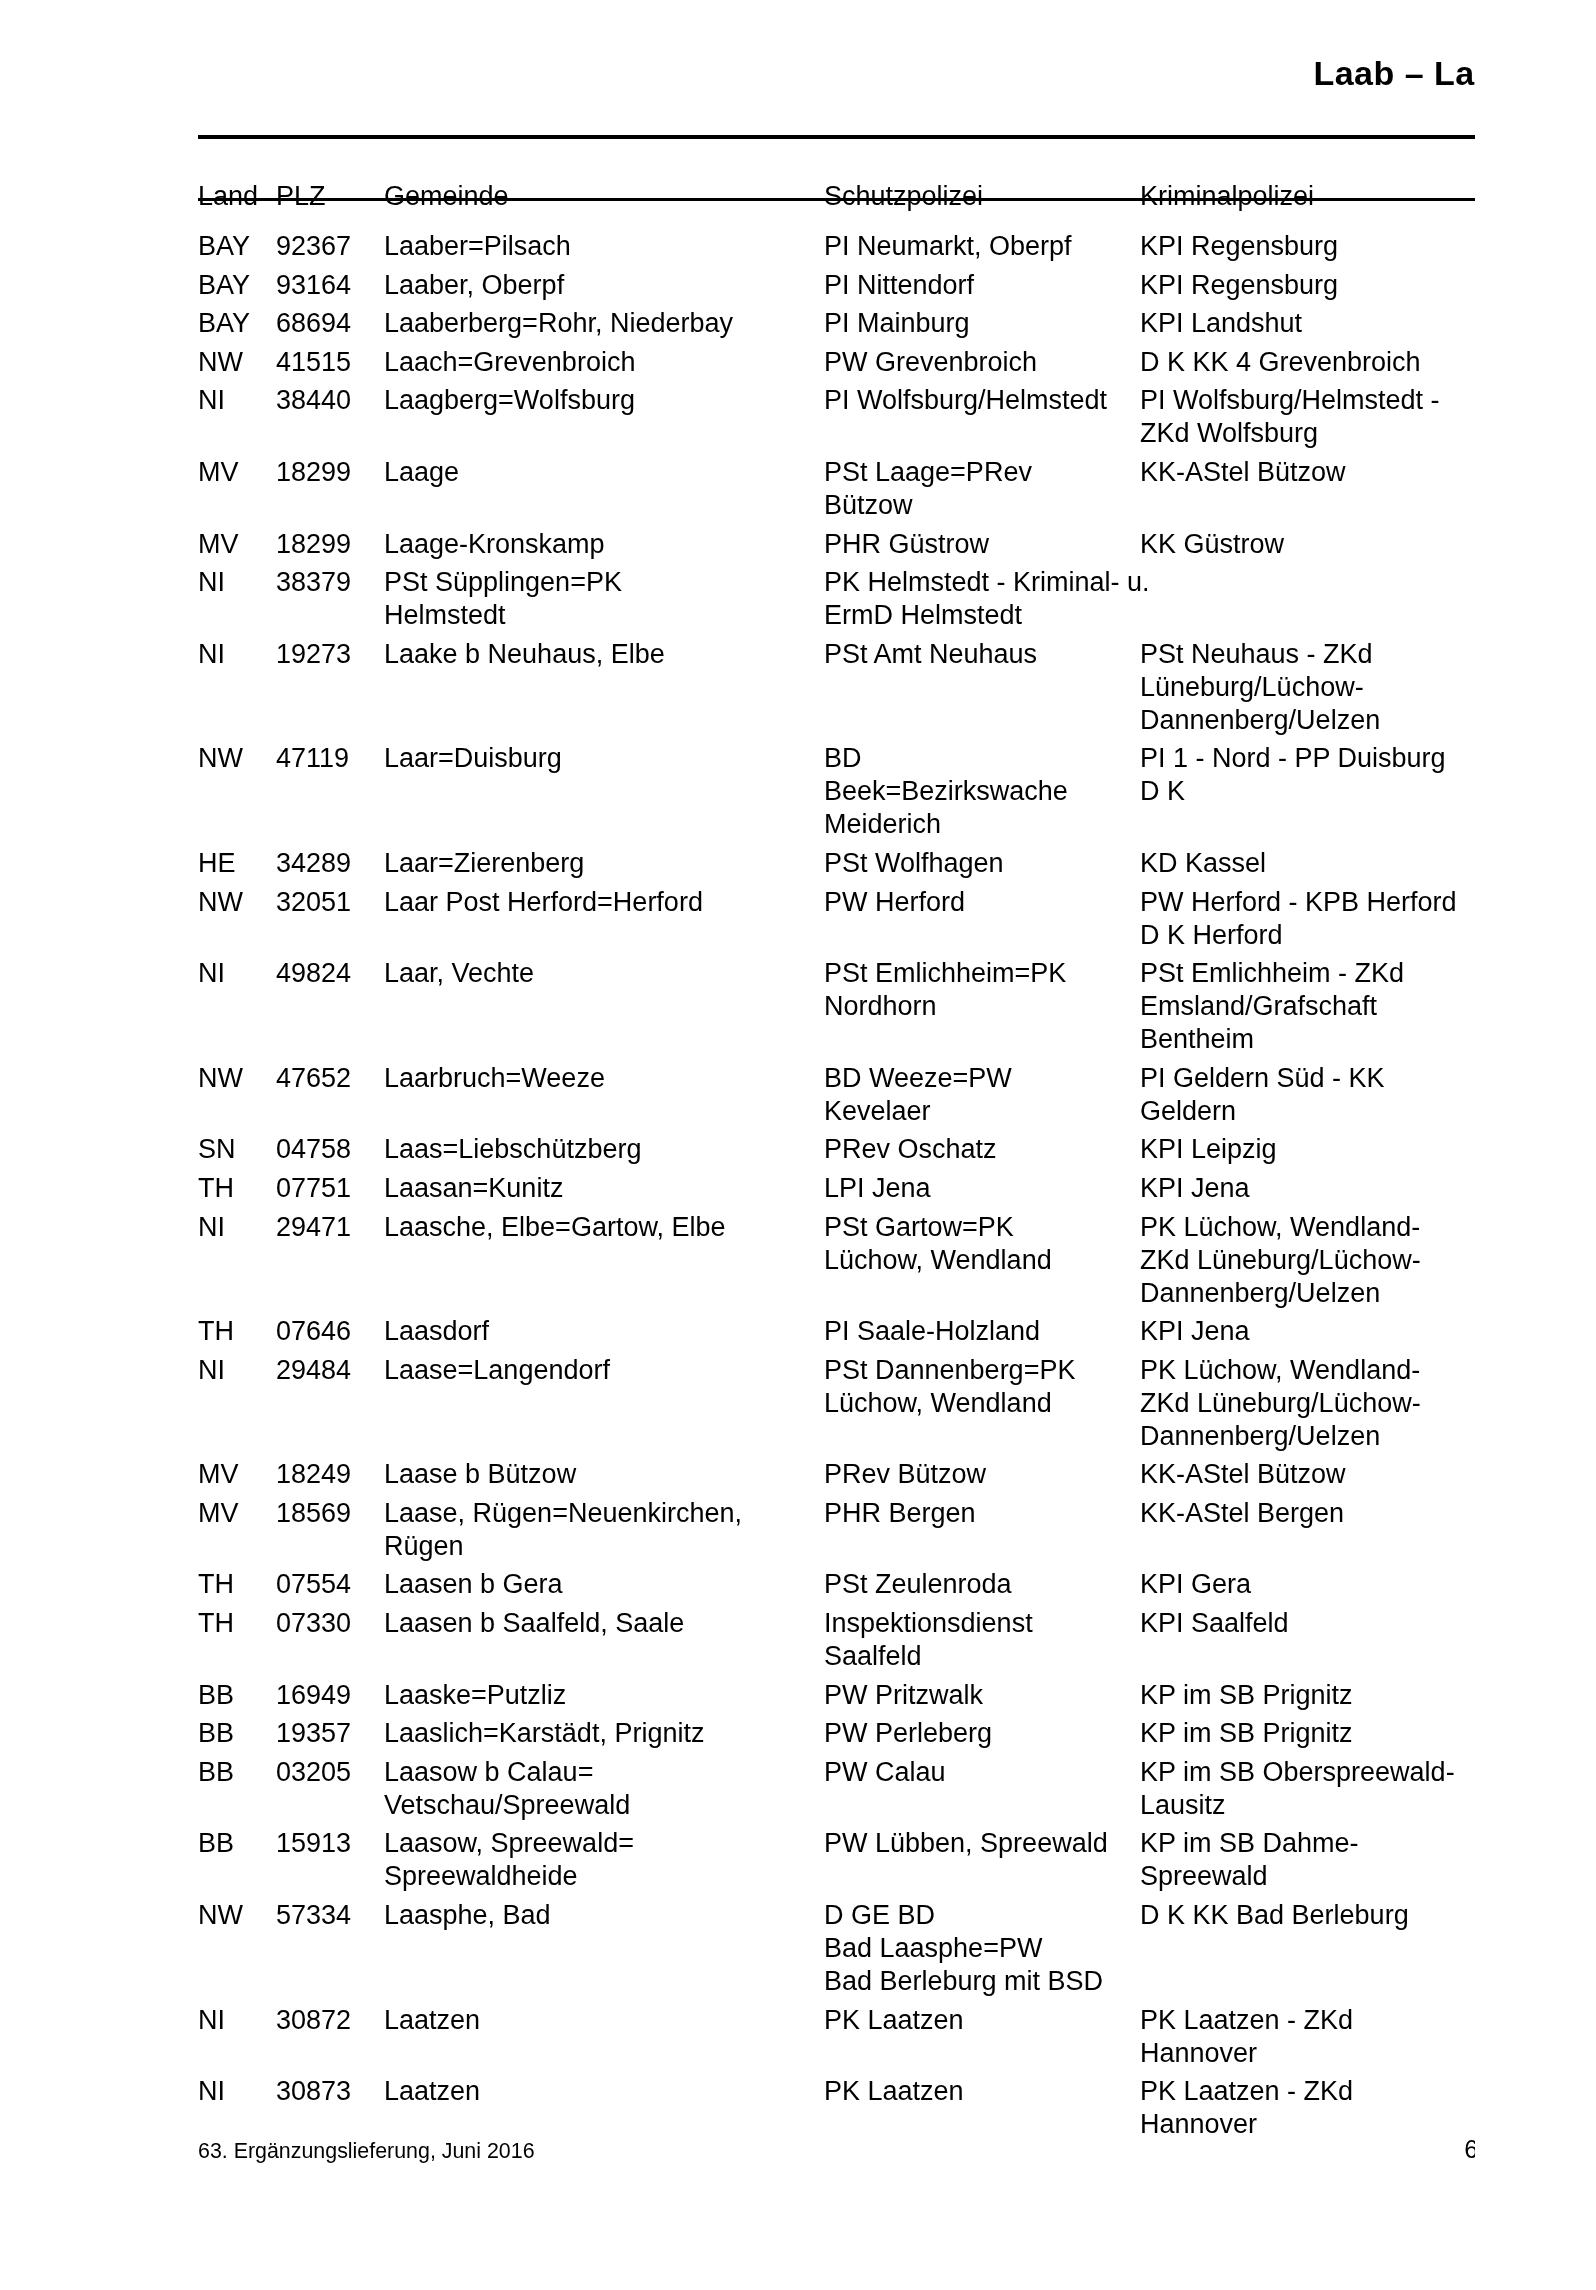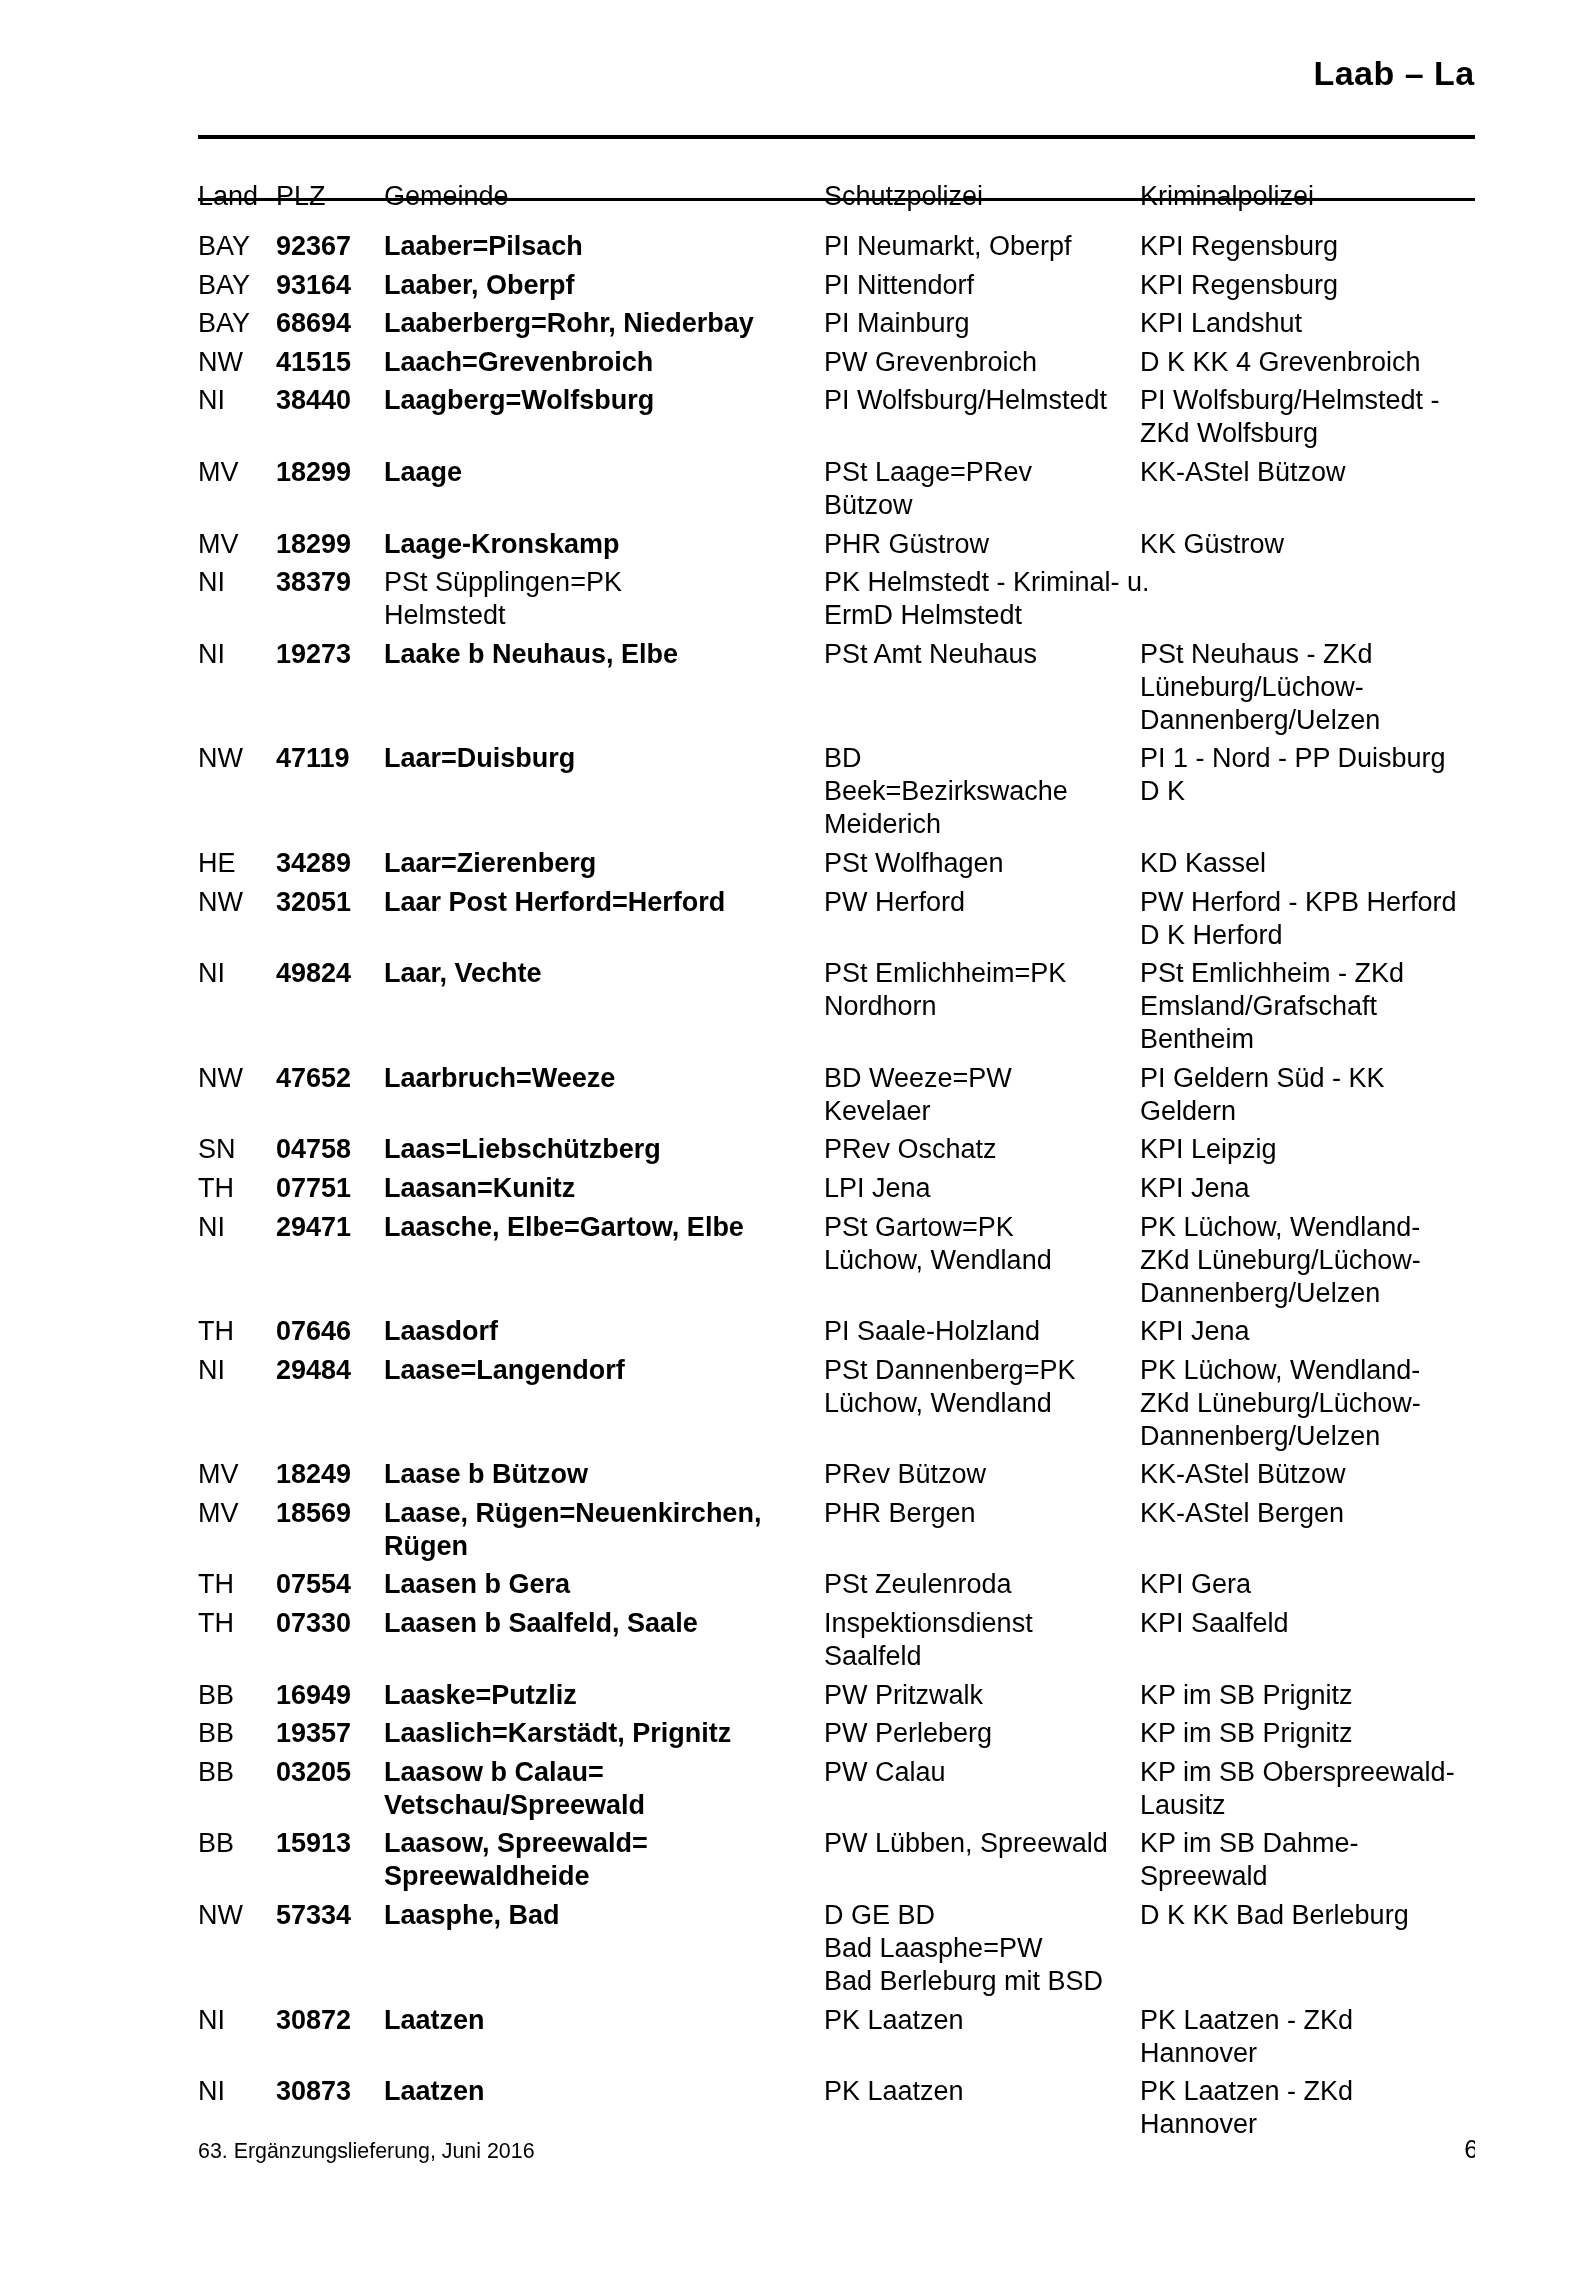--- a/index.html
+++ b/index.html
@@ -61,21 +61,21 @@
     width: 100%;
   }
   .row {
     margin-bottom: 5.6px;
   }
   .cell {
     font-size: 27px;
     line-height: 33px;
   }
   .cell div { white-space: nowrap; }
-  .cell.plz, .cell.gemeinde { font-weight: bold; }
+  .cell.plz, .cell.gemeinde { font-weight: normal; }
 
   .footer {
     position: absolute;
     top: 2135px;
     left: 198px;
     width: 1308px;
     display: flex;
     justify-content: space-between;
     align-items: baseline;
   }

